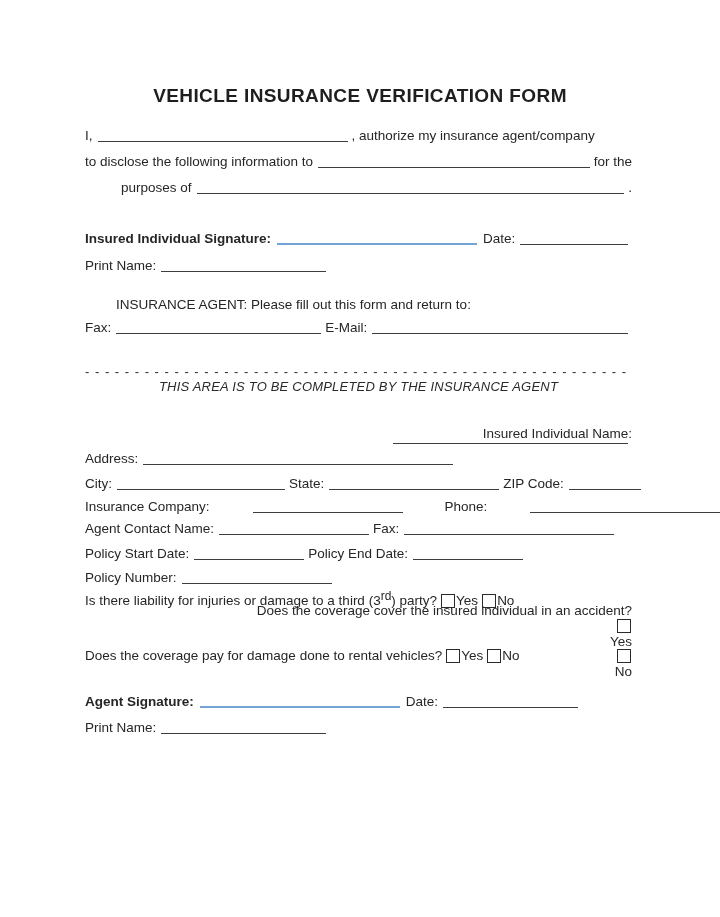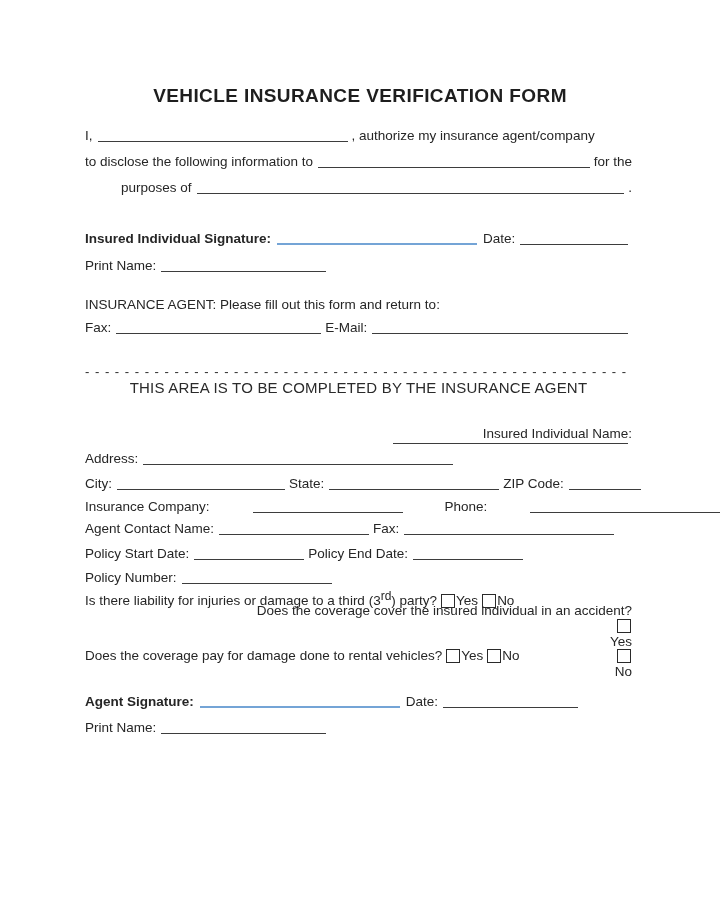--- a/index.html
+++ b/index.html
@@ -56,23 +56,24 @@
     overflow:hidden;
     white-space:nowrap;
     font-size:13px;
     letter-spacing:1px;
     color:#2e2e2e;
   }
   .area-heading{
     position:absolute;
     left:85px;right:88px;
     text-align:center;
-    font-size:15px;
+    font-size:13px;
     letter-spacing:.2px;
     color:#2a2a2a;
+    font-style:italic;
   }
   sup{font-size:12px;line-height:0;}
   .footer-brand{
     position:absolute;left:100px;top:855px;
     font-weight:bold;font-size:16px;color:#1e1e1e;
   }
   .footer-page{
     position:absolute;right:103px;top:859px;
     font-size:12.5px;color:#2a2a2a;
   }
@@ -110,21 +111,21 @@
     <span class="lbl bold">Insured Individual Signature:</span>
     <span class="sig-line sigw"></span>
     <span class="lbl">Date:</span>
     <span class="blank grow"></span>
   </div>
   <div class="row" style="top:258px;">
     <span class="lbl">Print Name:</span>
     <span class="blank w165"></span>
   </div>
 
-  <div class="row" style="top:297px;">
+  <div class="row" style="top:297px;margin-left:31px;">
     <span class="lbl">INSURANCE AGENT: Please fill out this form and return to:</span>
   </div>
   <div class="row" style="top:320px;">
     <span class="lbl">Fax:</span>
     <span class="blank w205"></span>
     <span class="lbl">E-Mail:</span>
     <span class="blank grow"></span>
   </div>
 
   <div class="dashes" style="top:364px;">- - - - - - - - - - - - - - - - - - - - - - - - - - - - - - - - - - - - - - - - - - - - - - - - - - - - - - - - - - - - - - - - - - - - - -</div>

